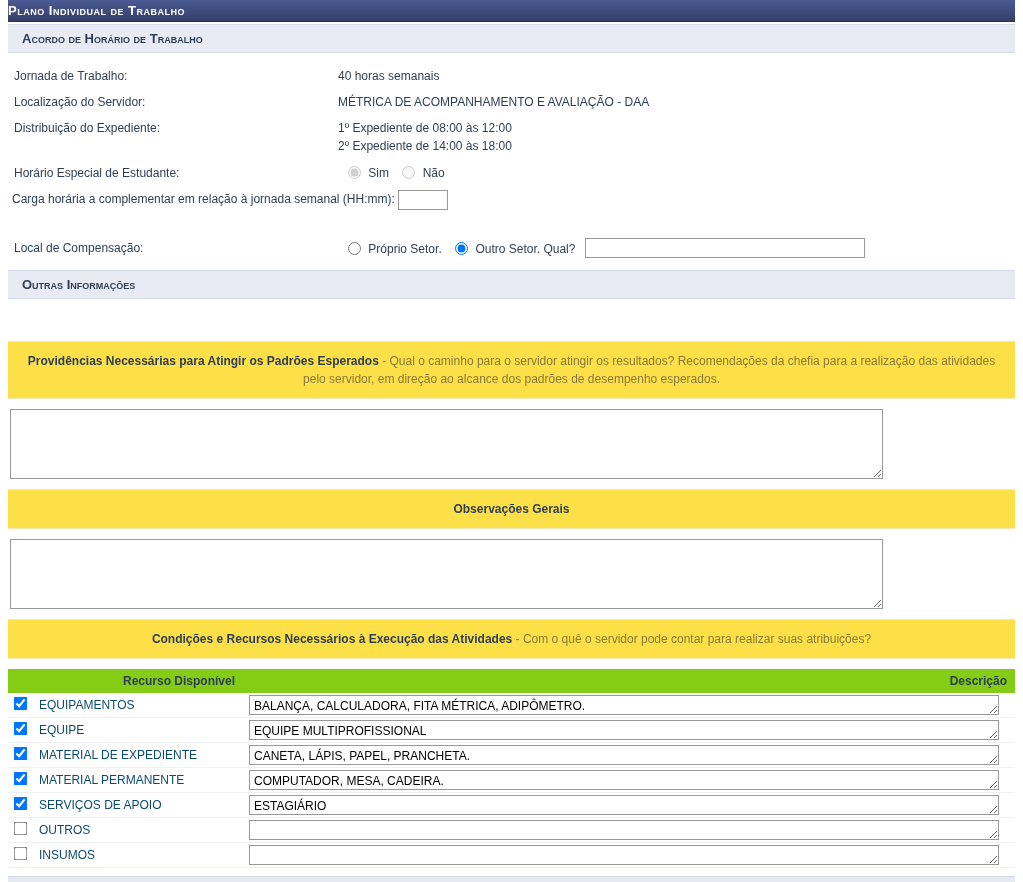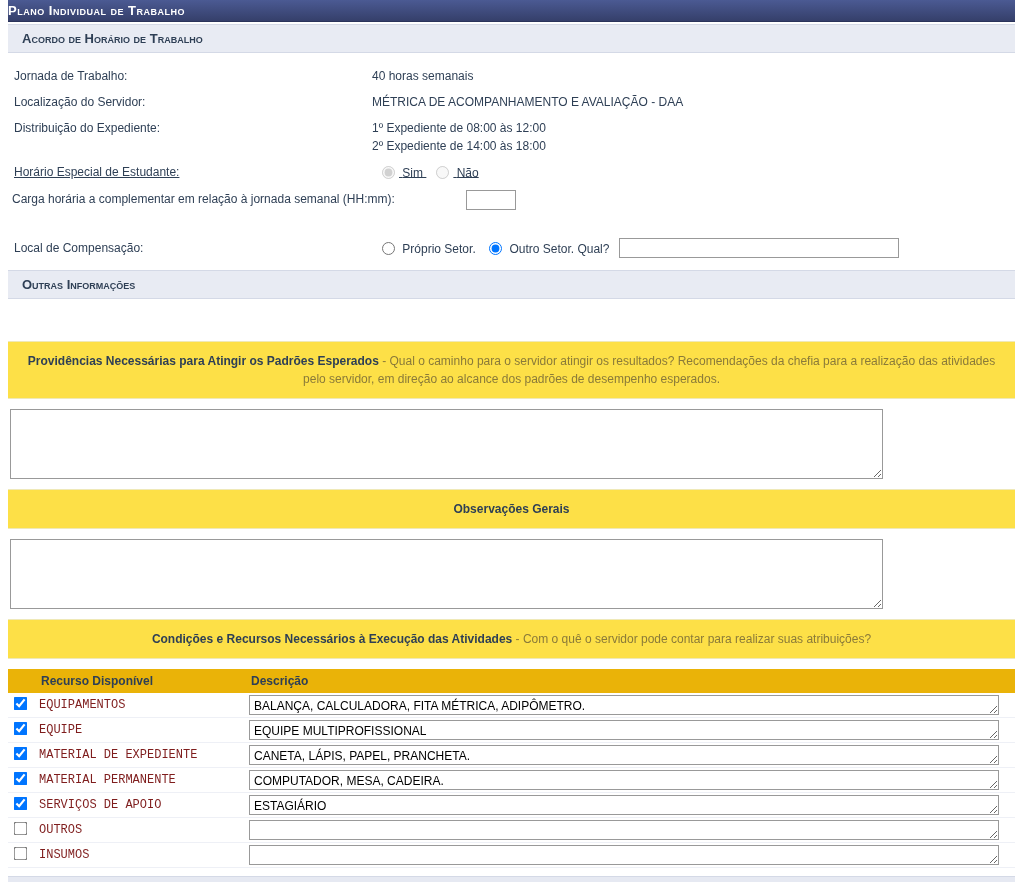--- a/index.html
+++ b/index.html
@@ -39,21 +39,20 @@
       margin-top: 2px;
     }
     .section-body {
       padding: 10px 4px 6px 4px;
     }
     .row {
       display: flex;
       padding: 4px 0;
       align-items: flex-start;
       line-height: 1.5;
-      gap: 34px;
     }
     .label-col {
       width: 326px;
       padding-left: 2px;
     }
     .value-col {
       flex: 1;
     }
     input[type="text"].small {
       width: 50px;
@@ -105,41 +104,40 @@
       border: 1px solid #999;
       resize: both;
       padding: 2px 4px;
     }
     .resource-table {
       width: 100%;
       border-collapse: collapse;
       margin-top: 10px;
     }
     .resource-table thead th {
-      background: #eab308;
-      text-align: left;
+      background: #84cc16;
+      text-align: right;
       padding: 5px 8px;
       font-size: 12px;
       color: #2e3f55;
       border: none;
       font-weight: bold;
     }
     .resource-table td {
       padding: 2px 6px;
       border-bottom: 1px solid #eef0f6;
       vertical-align: middle;
     }
     .resource-table td.cb {
       width: 24px;
       text-align: center;
     }
     .resource-table td.name {
       width: 210px;
-      color: #7f1d1d;
-      font-family: Liberation Mono, monospace;
+      color: #0c4a6e;
     }
     .resource-table input[type="checkbox"] {
       transform: scale(1.05);
     }
     .resource-table textarea.desc {
       width: 750px;
       height: 20px;
       font-family: inherit;
       font-size: 12px;
       border: 1px solid #999;
@@ -192,21 +190,21 @@
     </div>
 
     <div class="row">
       <div class="label-col">Distribuição do Expediente:</div>
       <div class="value-col">
         <div>1º Expediente de 08:00 às 12:00</div>
         <div>2º Expediente de 14:00 às 18:00</div>
       </div>
     </div>
 
-    <div class="row" style="align-items:flex-start;text-decoration:underline;">
+    <div class="row" style="align-items:flex-end;">
       <div class="label-col">Horário Especial de Estudante:</div>
       <div class="value-col radio-group">
         <input type="radio" name="he" id="he-sim" disabled="" checked="" style="">
         <label for="he-sim">Sim</label>
         <input type="radio" name="he" id="he-nao" disabled="" style="">
         <label for="he-nao">Não</label>
       </div>
     </div>
 
     <div class="row" style="align-items:flex-start;">

